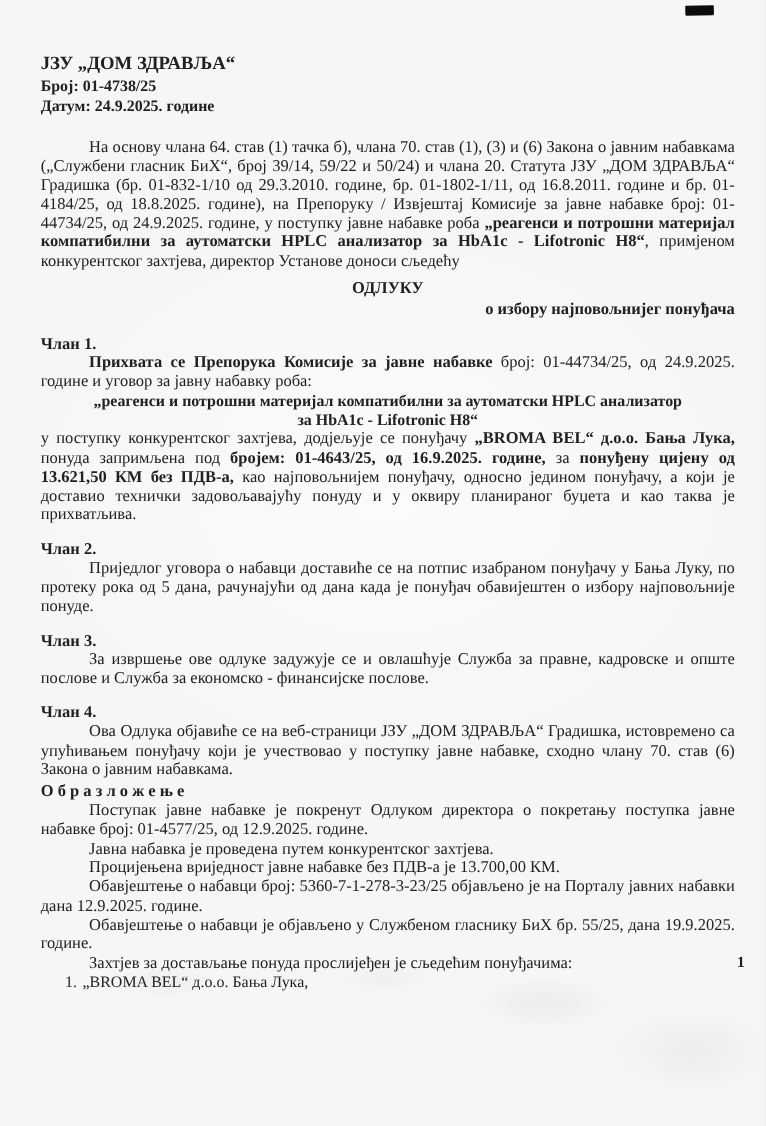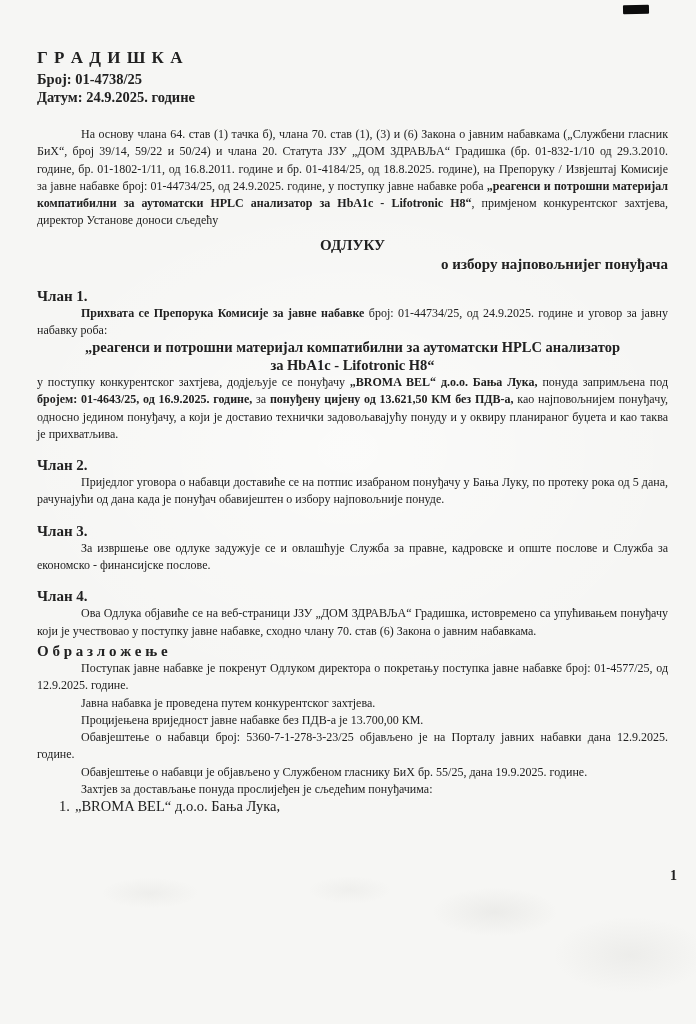--- a/index.html
+++ b/index.html
@@ -24,21 +24,21 @@
     padding: 46px 28px 0 37px;
     box-sizing: border-box;
   }
   .org-line1 { font-size: 17px; font-weight: bold; line-height: 24px; }
   .org-line2 { font-size: 17px; font-weight: bold; line-height: 24px; letter-spacing: 1px; }
   .doc-meta  { font-size: 14.5px; font-weight: bold; line-height: 18px; }
   .header-block { margin-bottom: 20px; }
 
   p.body-text {
     margin: 0;
-    font-size: 12px;
+    font-size: 15px;
     line-height: 17.3px;
     text-align: justify;
   }
   .indent { text-indent: 44px; }
   .b { font-weight: bold; }
   .doc-title {
     margin: 6px 0 0 0;
     font-size: 15px;
     font-weight: bold;
     line-height: 19px;
@@ -94,21 +94,21 @@
 </head>
 <body>
 
 <div class="page">
 
   <div class="scan-mark"></div>
 
   <div class="content">
 
     <div class="header-block">
-      <div class="org-line2">Г Р А Д И Ш К А</div>
+      <div class="org-line1">ЈЗУ „ДОМ ЗДРАВЉА“</div>
       <div class="doc-meta">Број: 01-4738/25</div>
       <div class="doc-meta">Датум: 24.9.2025. године</div>
     </div>
 
     <p class="body-text indent"><span>На основу члана 64. став (1) тачка б), члана 70. став (1), (3) и (6) Закона о јавним набавкама („Службени гласник БиХ“, број 39/14, 59/22 и 50/24) и члана 20. Статута ЈЗУ „ДОМ ЗДРАВЉА“ Градишка (бр. 01-832-1/10 од 29.3.2010. године, бр. 01-1802-1/11, од 16.8.2011. године и бр. 01-4184/25, од 18.8.2025. године), на Препоруку / Извјештај Комисије за јавне набавке број: 01-44734/25, од 24.9.2025. године, у поступку јавне набавке роба </span><span class="b">„реагенси и потрошни материјал компатибилни за аутоматски HPLC анализатор за HbA1c - Lifotronic H8“</span><span>, примјеном конкурентског захтјева, директор Установе доноси сљедећу</span></p>
 
     <p class="doc-title">ОДЛУКУ</p>
     <p class="doc-subtitle">о избору најповољнијег понуђача</p>
 
     <p class="clan-heading">Члан 1.</p>

